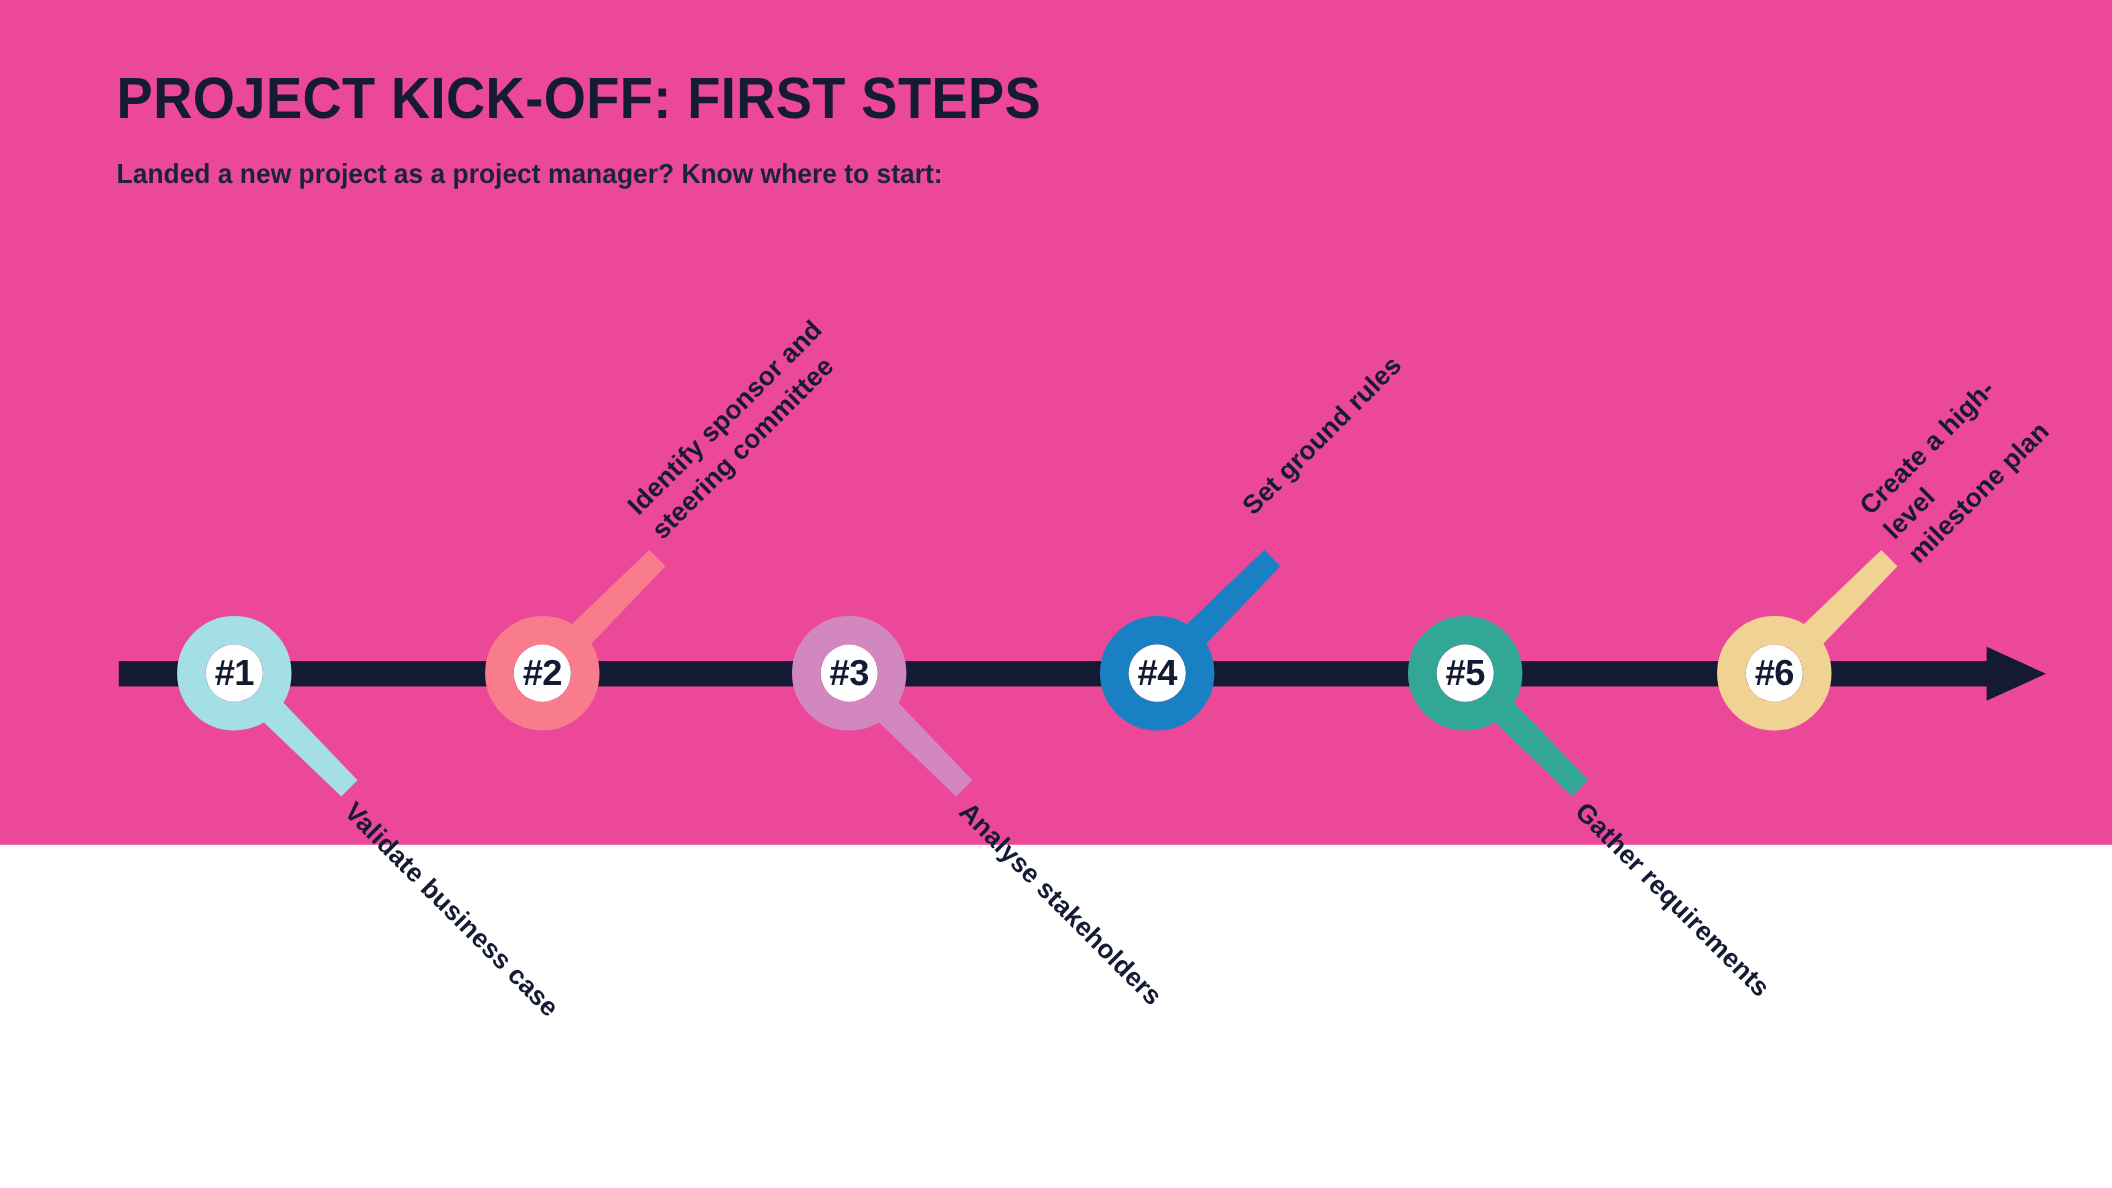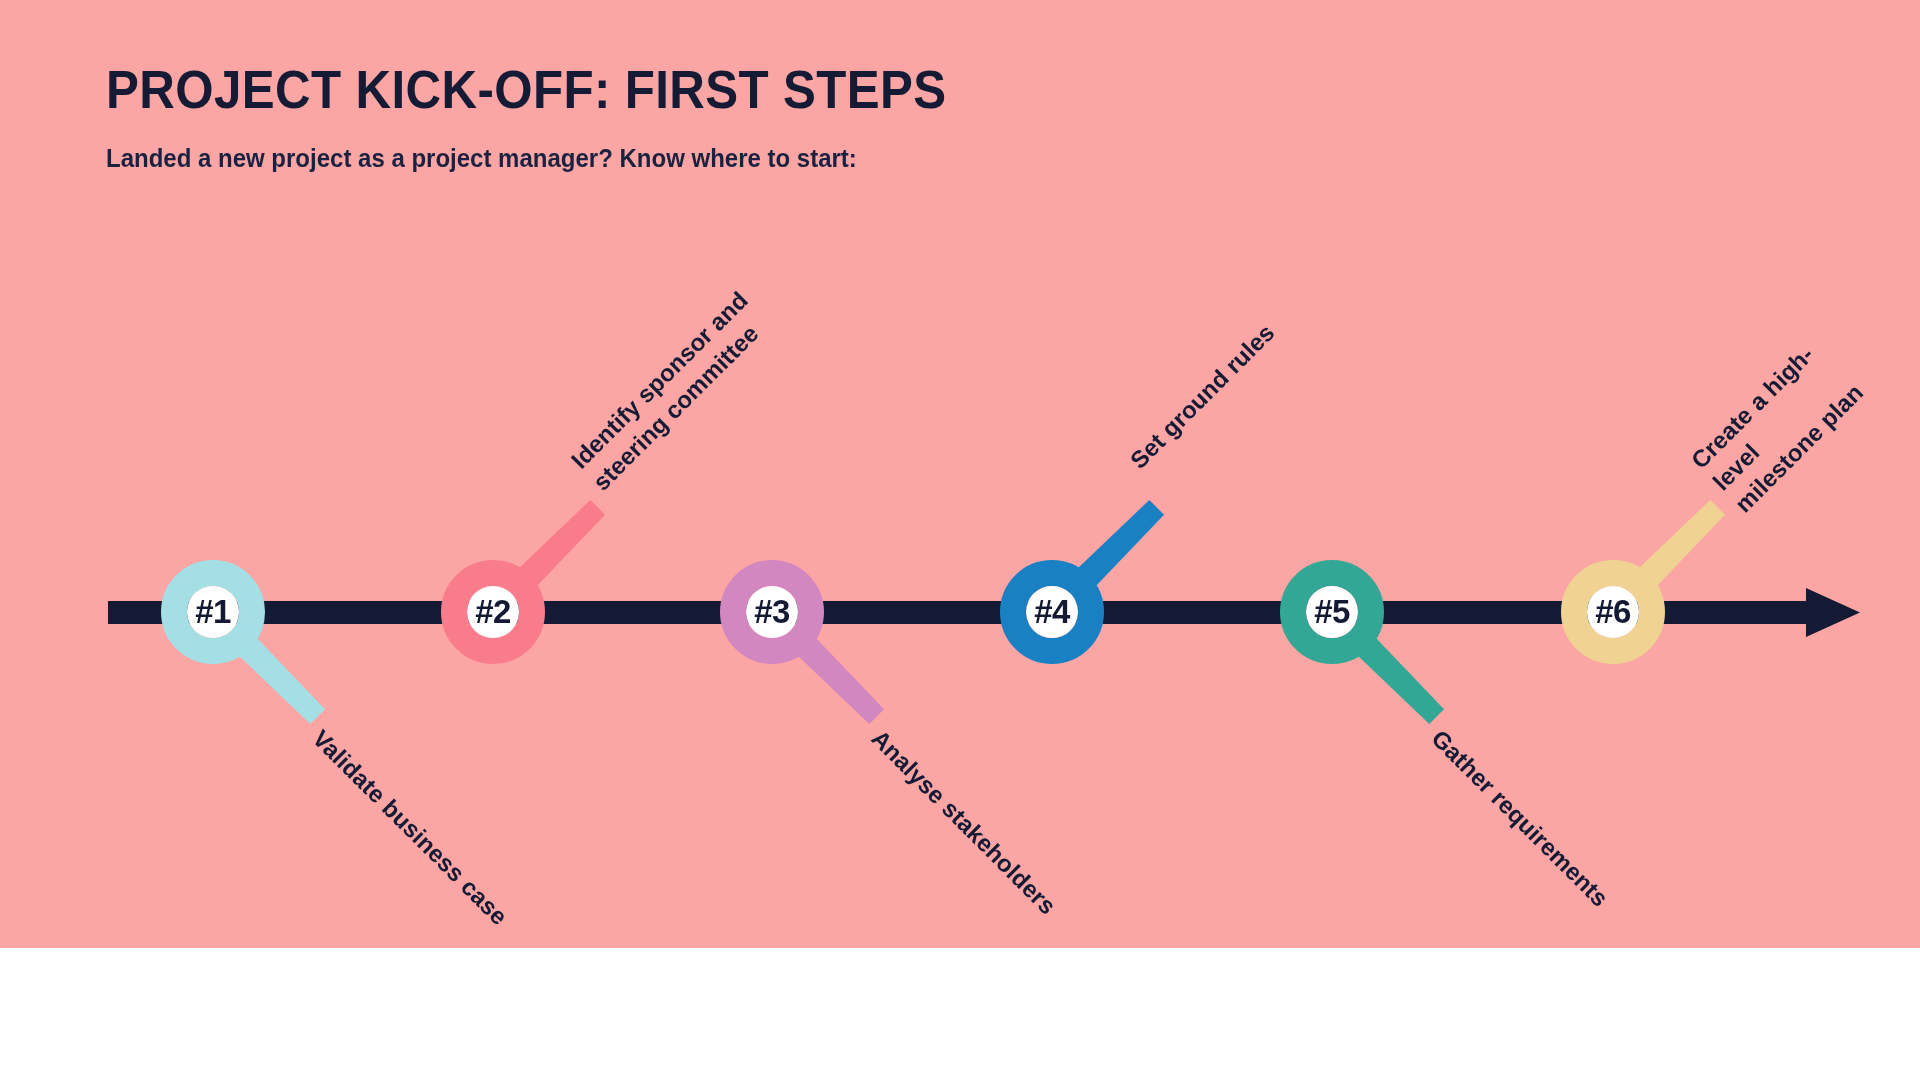--- a/index.html
+++ b/index.html
@@ -12,22 +12,22 @@
     width: 1920px;
     height: 1080px;
     overflow: hidden;
     font-family: "Liberation Sans", sans-serif;
     position: relative;
   }
 
   #page {
     position: relative;
     width: 1920px;
-    height: 948px;
-    background: #fca5a5;
+    height: 768px;
+    background: #ec4899;
   }
 
   
   #header {
     position: absolute;
     left: 106px;
     top: 62px;
     width: 1500px;
   }
   #page-title {

